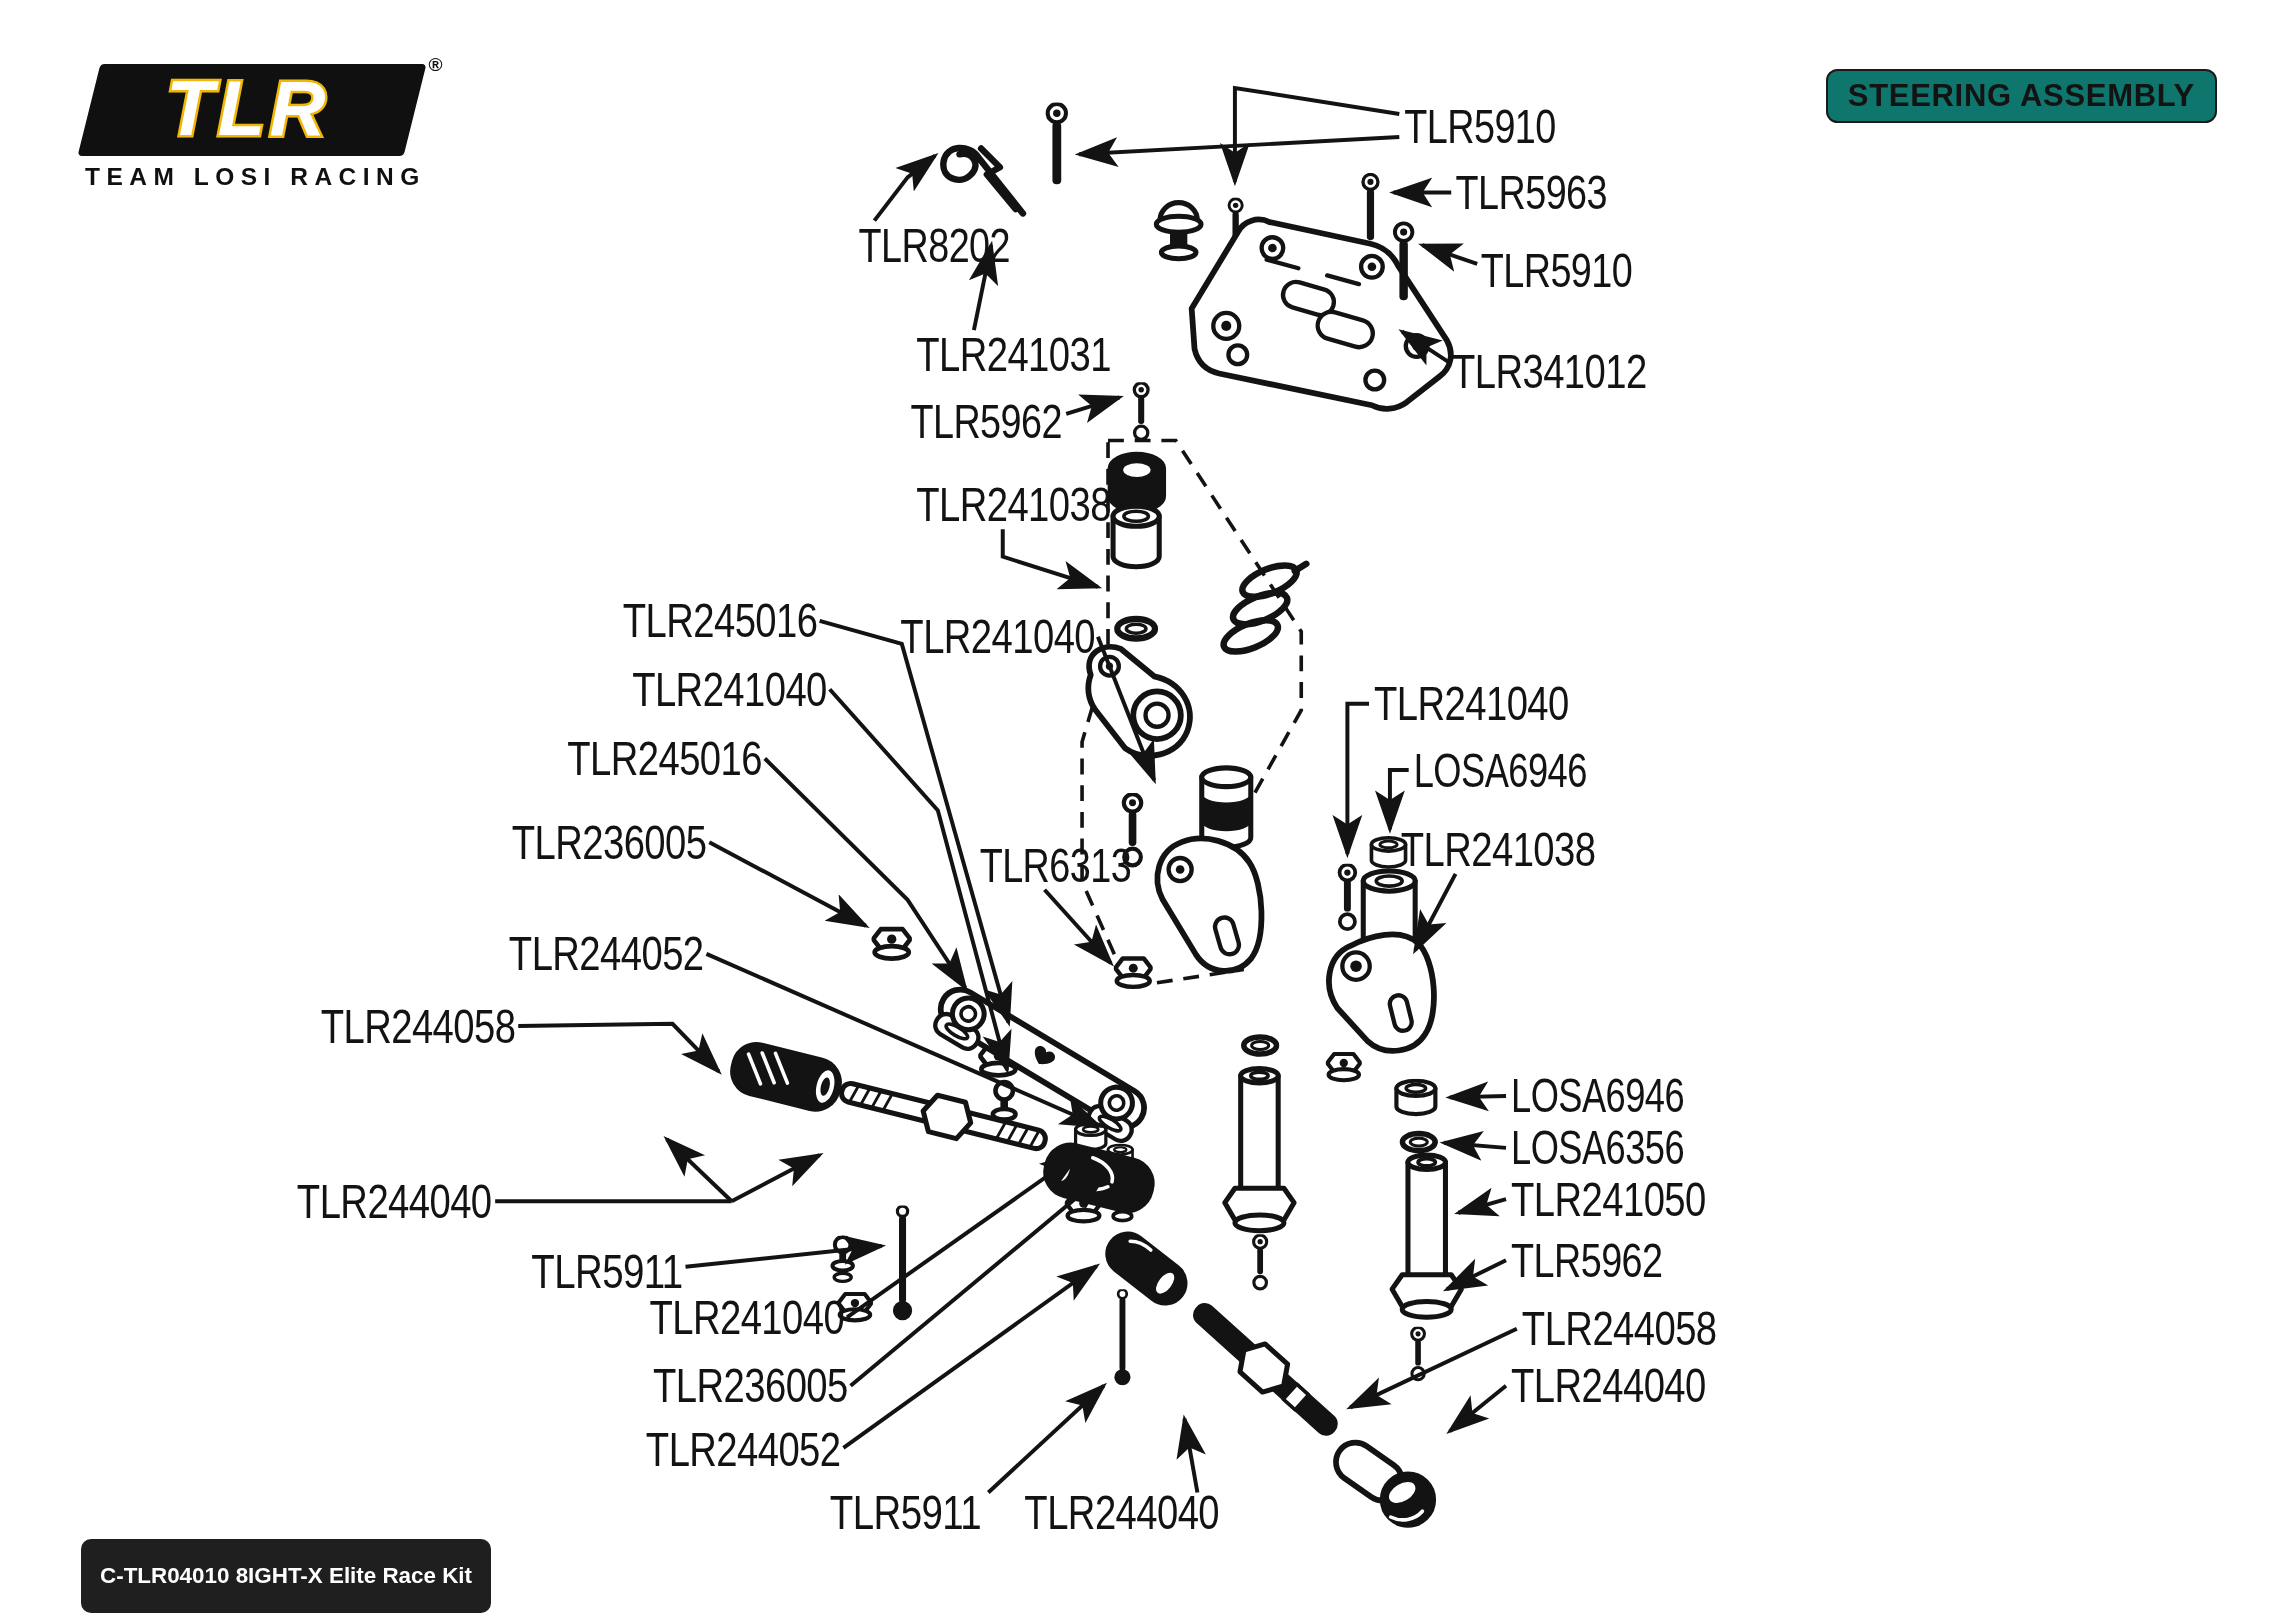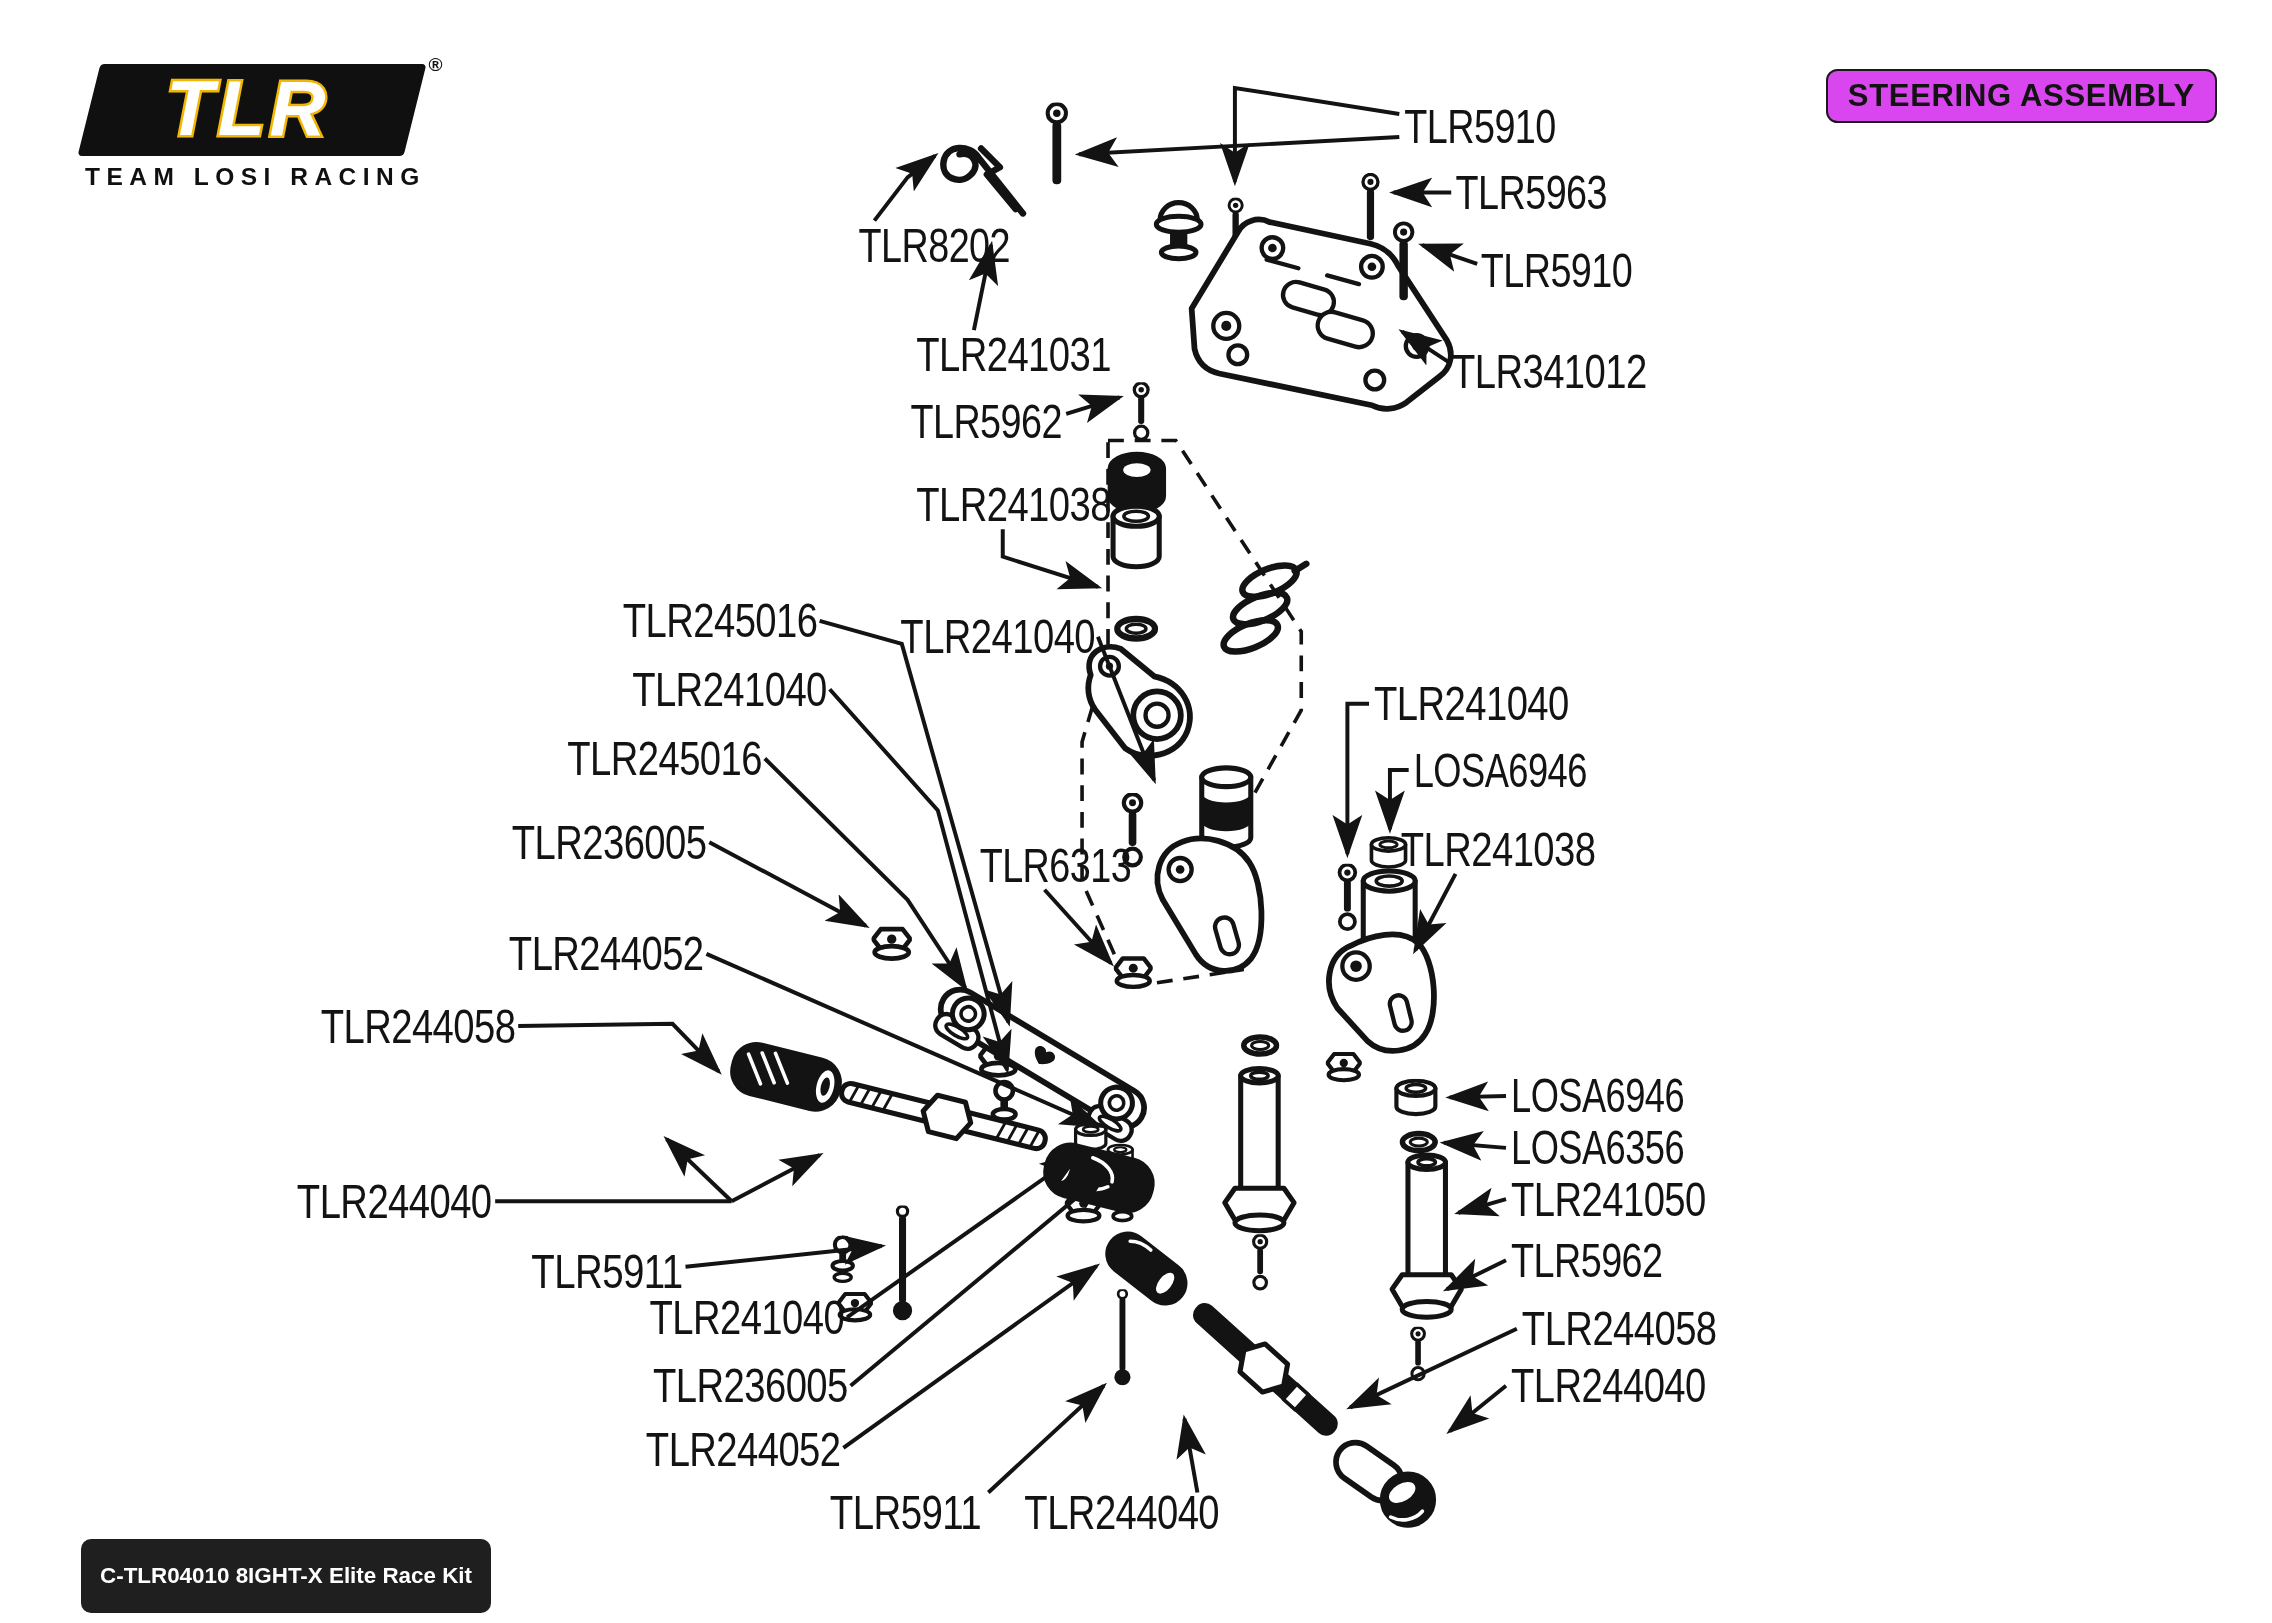--- a/index.html
+++ b/index.html
@@ -14,21 +14,21 @@
             display:flex;align-items:center;justify-content:center;}
   .logo-tlr svg{overflow:visible;}
   .logo-reg{position:absolute;right:-11.5px;top:-8.7px;font-size:19px;font-weight:700;color:#101010;}
   .logo-sub{position:absolute;left:0;top:100px;width:339px;text-align:right;
             font-weight:900;font-size:24.5px;letter-spacing:6.5px;color:#101010;
             font-family:"Liberation Sans",sans-serif;white-space:nowrap;}
 
   
   .title-badge{position:absolute;right:56px;top:69px;border:2.9px solid #1a1a1a;
                border-radius:11.5px;padding:7.2px 20px;font-size:31px;font-weight:700;
-               letter-spacing:0.7px;background:#d946ef;}
+               letter-spacing:0.7px;background:#0f766e;}
   .footer-badge{position:absolute;left:81px;top:1539px;background:#1f1f1f;color:#fff;
                 border-radius:10px;padding:24px 19px;font-size:22.4px;font-weight:700;}
 
   
   svg.diagram{position:absolute;left:0;top:0;}
   .part-label{font-family:"Liberation Sans",sans-serif;font-size:66px;fill:#131313;
               letter-spacing:-1px;}
   .leader{fill:none;stroke:#131313;stroke-width:5.5;}
 </style>
 </head>

